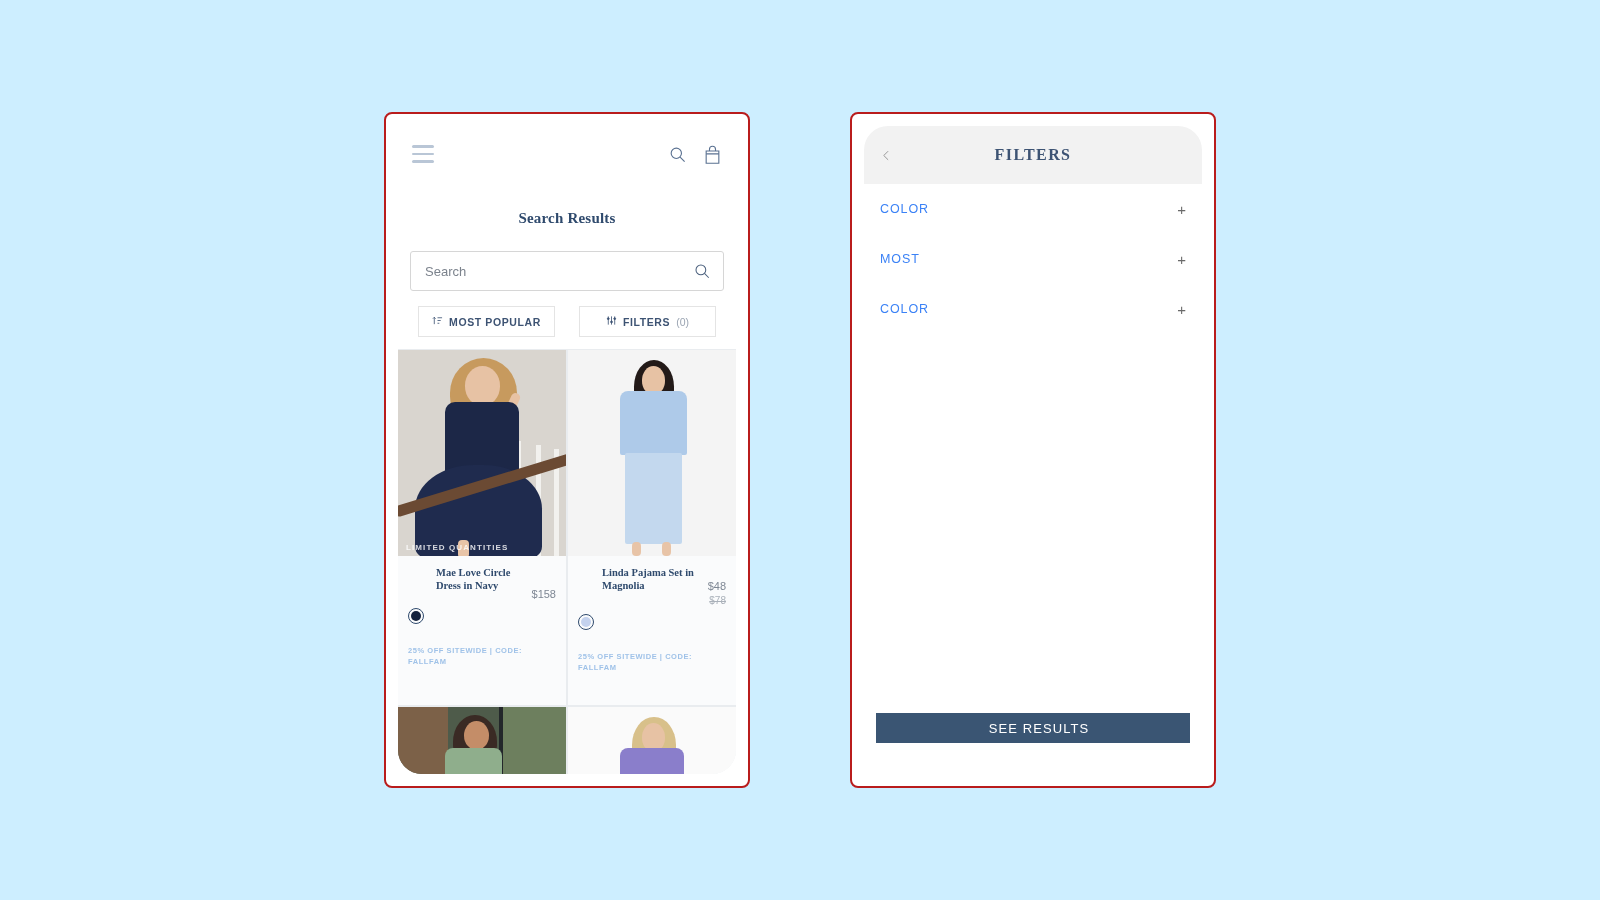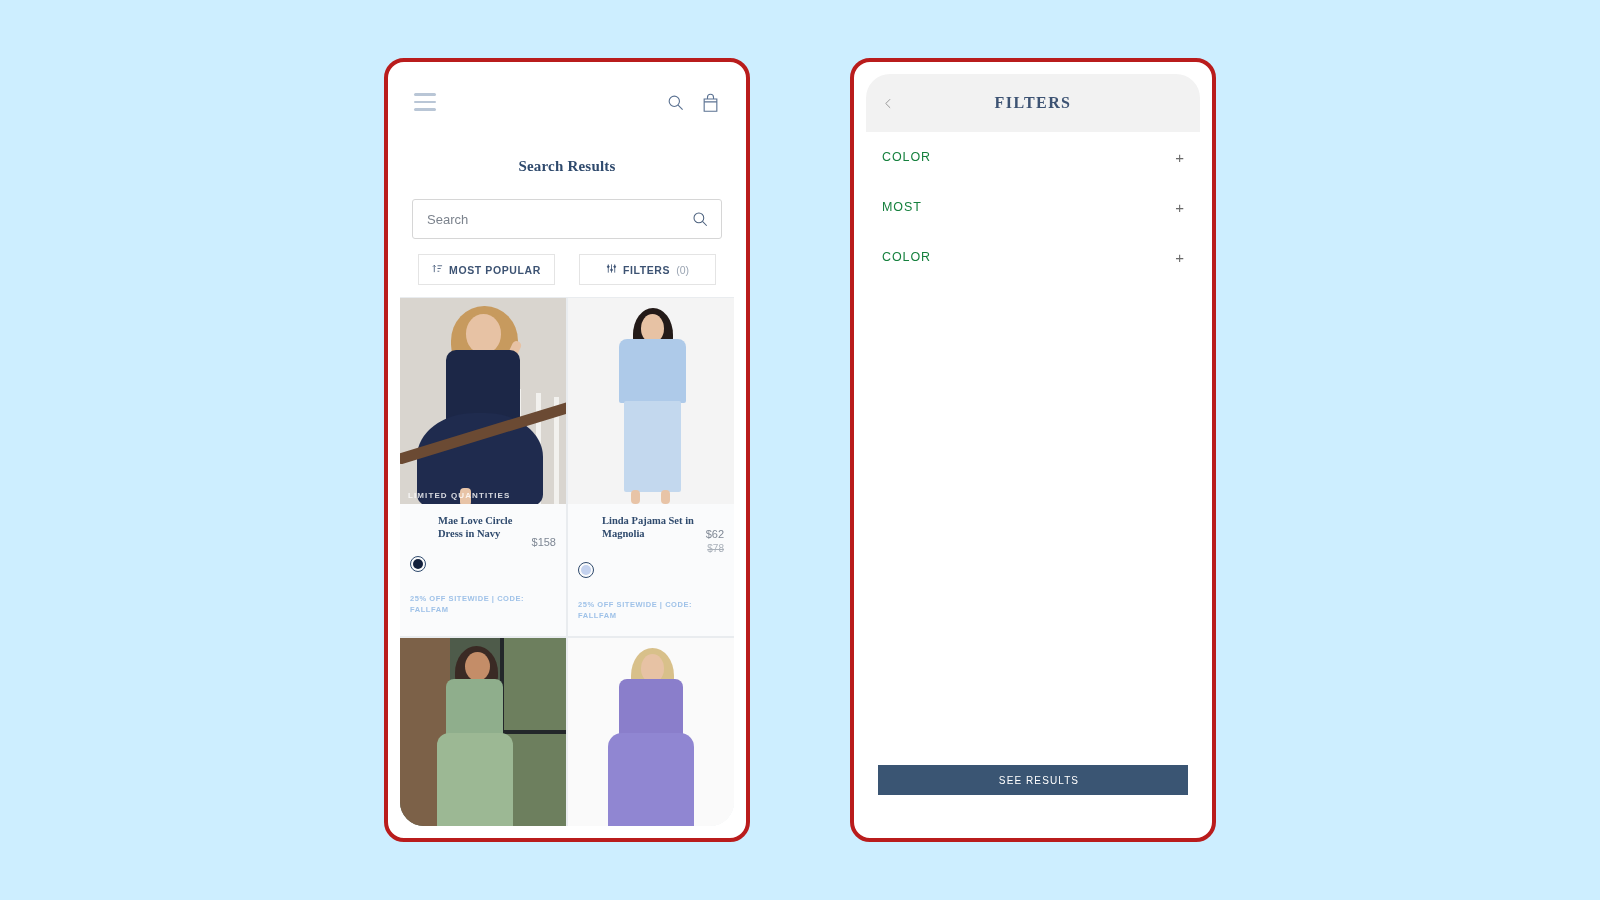--- a/index.html
+++ b/index.html
@@ -19,23 +19,23 @@
     display: flex;
     align-items: center;
     justify-content: center;
     gap: 100px;
   }
 
   
   .phone {
     position: relative;
     width: 366px;
-    height: 784px;
-    border: 4px solid #b91c1c;
-    border-radius: 20px;
+    height: 676px;
+    border: 2px solid #b91c1c;
+    border-radius: 8px;
     background: #ffffff;
     padding: 12px;
   }
   .phone-screen {
     width: 100%;
     height: 100%;
     border-radius: 24px;
     overflow: hidden;
     background: #ffffff;
     position: relative;
@@ -112,21 +112,21 @@
 
   
   .grid {
     display: grid;
     grid-template-columns: 1fr 1fr;
     gap: 2px;
     background: #e9ecef;
     margin-top: 12px;
     border-top: 1px solid #e9ecef;
   }
-  .card { background: #fafbfc; position: relative; padding-bottom: 4px; }
+  .card { background: #fafbfc; position: relative; padding-bottom: 21px; }
 
   .photo { position: relative; width: 100%; height: 206px; overflow: hidden; }
   .badge {
     position: absolute; bottom: 4px; left: 8px;
     font-size: 8px; letter-spacing: 1.1px;
     color: rgba(255,255,255,.82);
     font-weight: bold;
   }
 
   .card-body { padding: 10px 10px 0 10px; display: flex; justify-content: space-between; gap: 6px; }
@@ -189,33 +189,33 @@
   .filter-row {
     height: 50px;
     display: flex;
     align-items: center;
     justify-content: space-between;
     cursor: pointer;
   }
   .filter-label {
     font-size: 12.5px;
     letter-spacing: .9px;
-    color: #15803d;
+    color: #3b82f6;
   }
   .filter-plus { font-size: 15px; color: #6a6a6a; line-height: 1; }
 
   .see-results-wrap { position: absolute; left: 0; right: 0; bottom: 31px; padding: 0 12px; }
   .see-results {
     width: 100%;
     height: 30px;
     background: #3a5573;
     color: #ffffff;
     border: none;
     cursor: pointer;
-    font-size: 10px;
+    font-size: 13px;
     letter-spacing: 1.1px;
     font-family: "Liberation Sans", sans-serif;
     padding-left: 12px;
   }
 
   
   .scene { position: absolute; inset: 0; }
   .sc-bg { position: absolute; inset: 0; }
   .hair { position: absolute; border-radius: 50% 50% 45% 45%; }
   .head { position: absolute; border-radius: 50%; background: #e7c2a4; }
@@ -342,21 +342,21 @@
               <div class="torso" style="left:31%;top:20%;width:40%;height:31%;background:#aecae9;border-radius:8px 8px 2px 2px"></div>
               <div class="torso" style="left:34%;top:50%;width:34%;height:44%;background:#c3d8ee;border-radius:2px"></div>
               <div class="leg" style="left:38%;top:93%;width:9px;height:7%"></div>
               <div class="leg" style="left:56%;top:93%;width:9px;height:7%"></div>
             </div>
             <div class="badge"></div>
           </div>
           <div class="card-body">
             <div class="pname">Linda Pajama Set in Magnolia</div>
             <div class="prices sale">
-              <div class="price">$62</div>
+              <div class="price">$48</div>
               <div class="price-old">$78</div>
             </div>
           </div>
           <div class="swatches">
             <span class="swatch">
                 <i style="background:#c4d2ee"></i>
               </span>
           </div>
           <div class="promo">25% OFF SITEWIDE | CODE: FALLFAM</div>
         </div>

